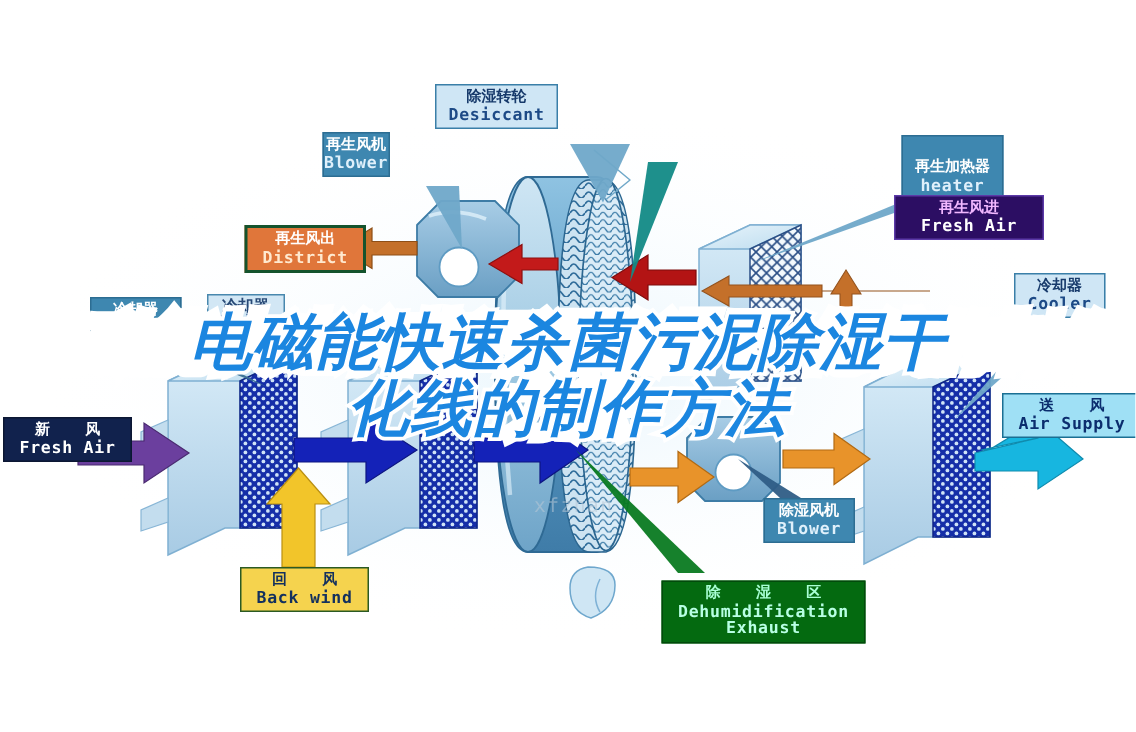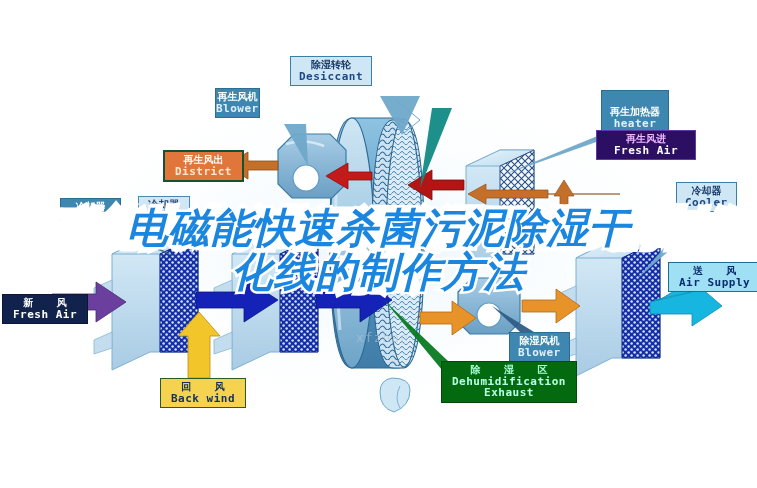--- a/index.html
+++ b/index.html
@@ -331,41 +331,41 @@
   <div class="lbl sk-blue" style="left:60px;top:198px;padding:3px 8px;">
     <span class="cn">冷却器</span>
     <span class="en">Cooler</span>
   </div>
 
   <div class="lbl sk-lightblue" style="left:138px;top:196px;padding:2px 7px;opacity:.92;">
     <span class="cn" style="font-size:10.5px">冷却器</span>
     <span class="en" style="font-size:9px">Cooler</span>
   </div>
 
-  <div class="lbl sk-navy spaced" style="left:2px;top:278px;padding:3px 10px;margin-top:16px;">
+  <div class="lbl sk-navy spaced" style="left:2px;top:278px;padding:3px 10px;">
     <span class="cn">新  风</span>
     <span class="en">Fresh Air</span>
   </div>
 
   <div class="lbl sk-yellow spaced" style="left:160px;top:378px;padding:3px 10px;">
     <span class="cn">回  风</span>
     <span class="en">Back wind</span>
   </div>
 
   <div class="lbl sk-cyanbox spaced" style="left:668px;top:262px;padding:3px 10px;">
     <span class="cn">送  风</span>
     <span class="en">Air Supply</span>
   </div>
 
   <div class="lbl sk-blue" style="left:509px;top:332px;padding:3px 8px;">
     <span class="cn">除湿风机</span>
     <span class="en">Blower</span>
   </div>
 
-  <div class="lbl sk-green spaced" style="left:441px;top:361px;padding:3px 10px;">
+  <div class="lbl sk-green spaced" style="left:441px;top:387px;padding:3px 10px;">
     <span class="cn">除 湿 区</span>
     <span class="en">Dehumidification</span>
     <span class="en">Exhaust</span>
   </div>
 
   <div id="headline-shadow" aria-hidden="true">
     <span class="hl-line">电磁能快速杀菌污泥除湿干</span>
     <span class="hl-line">化线的制作方法</span>
   </div>
   <div id="headline">

